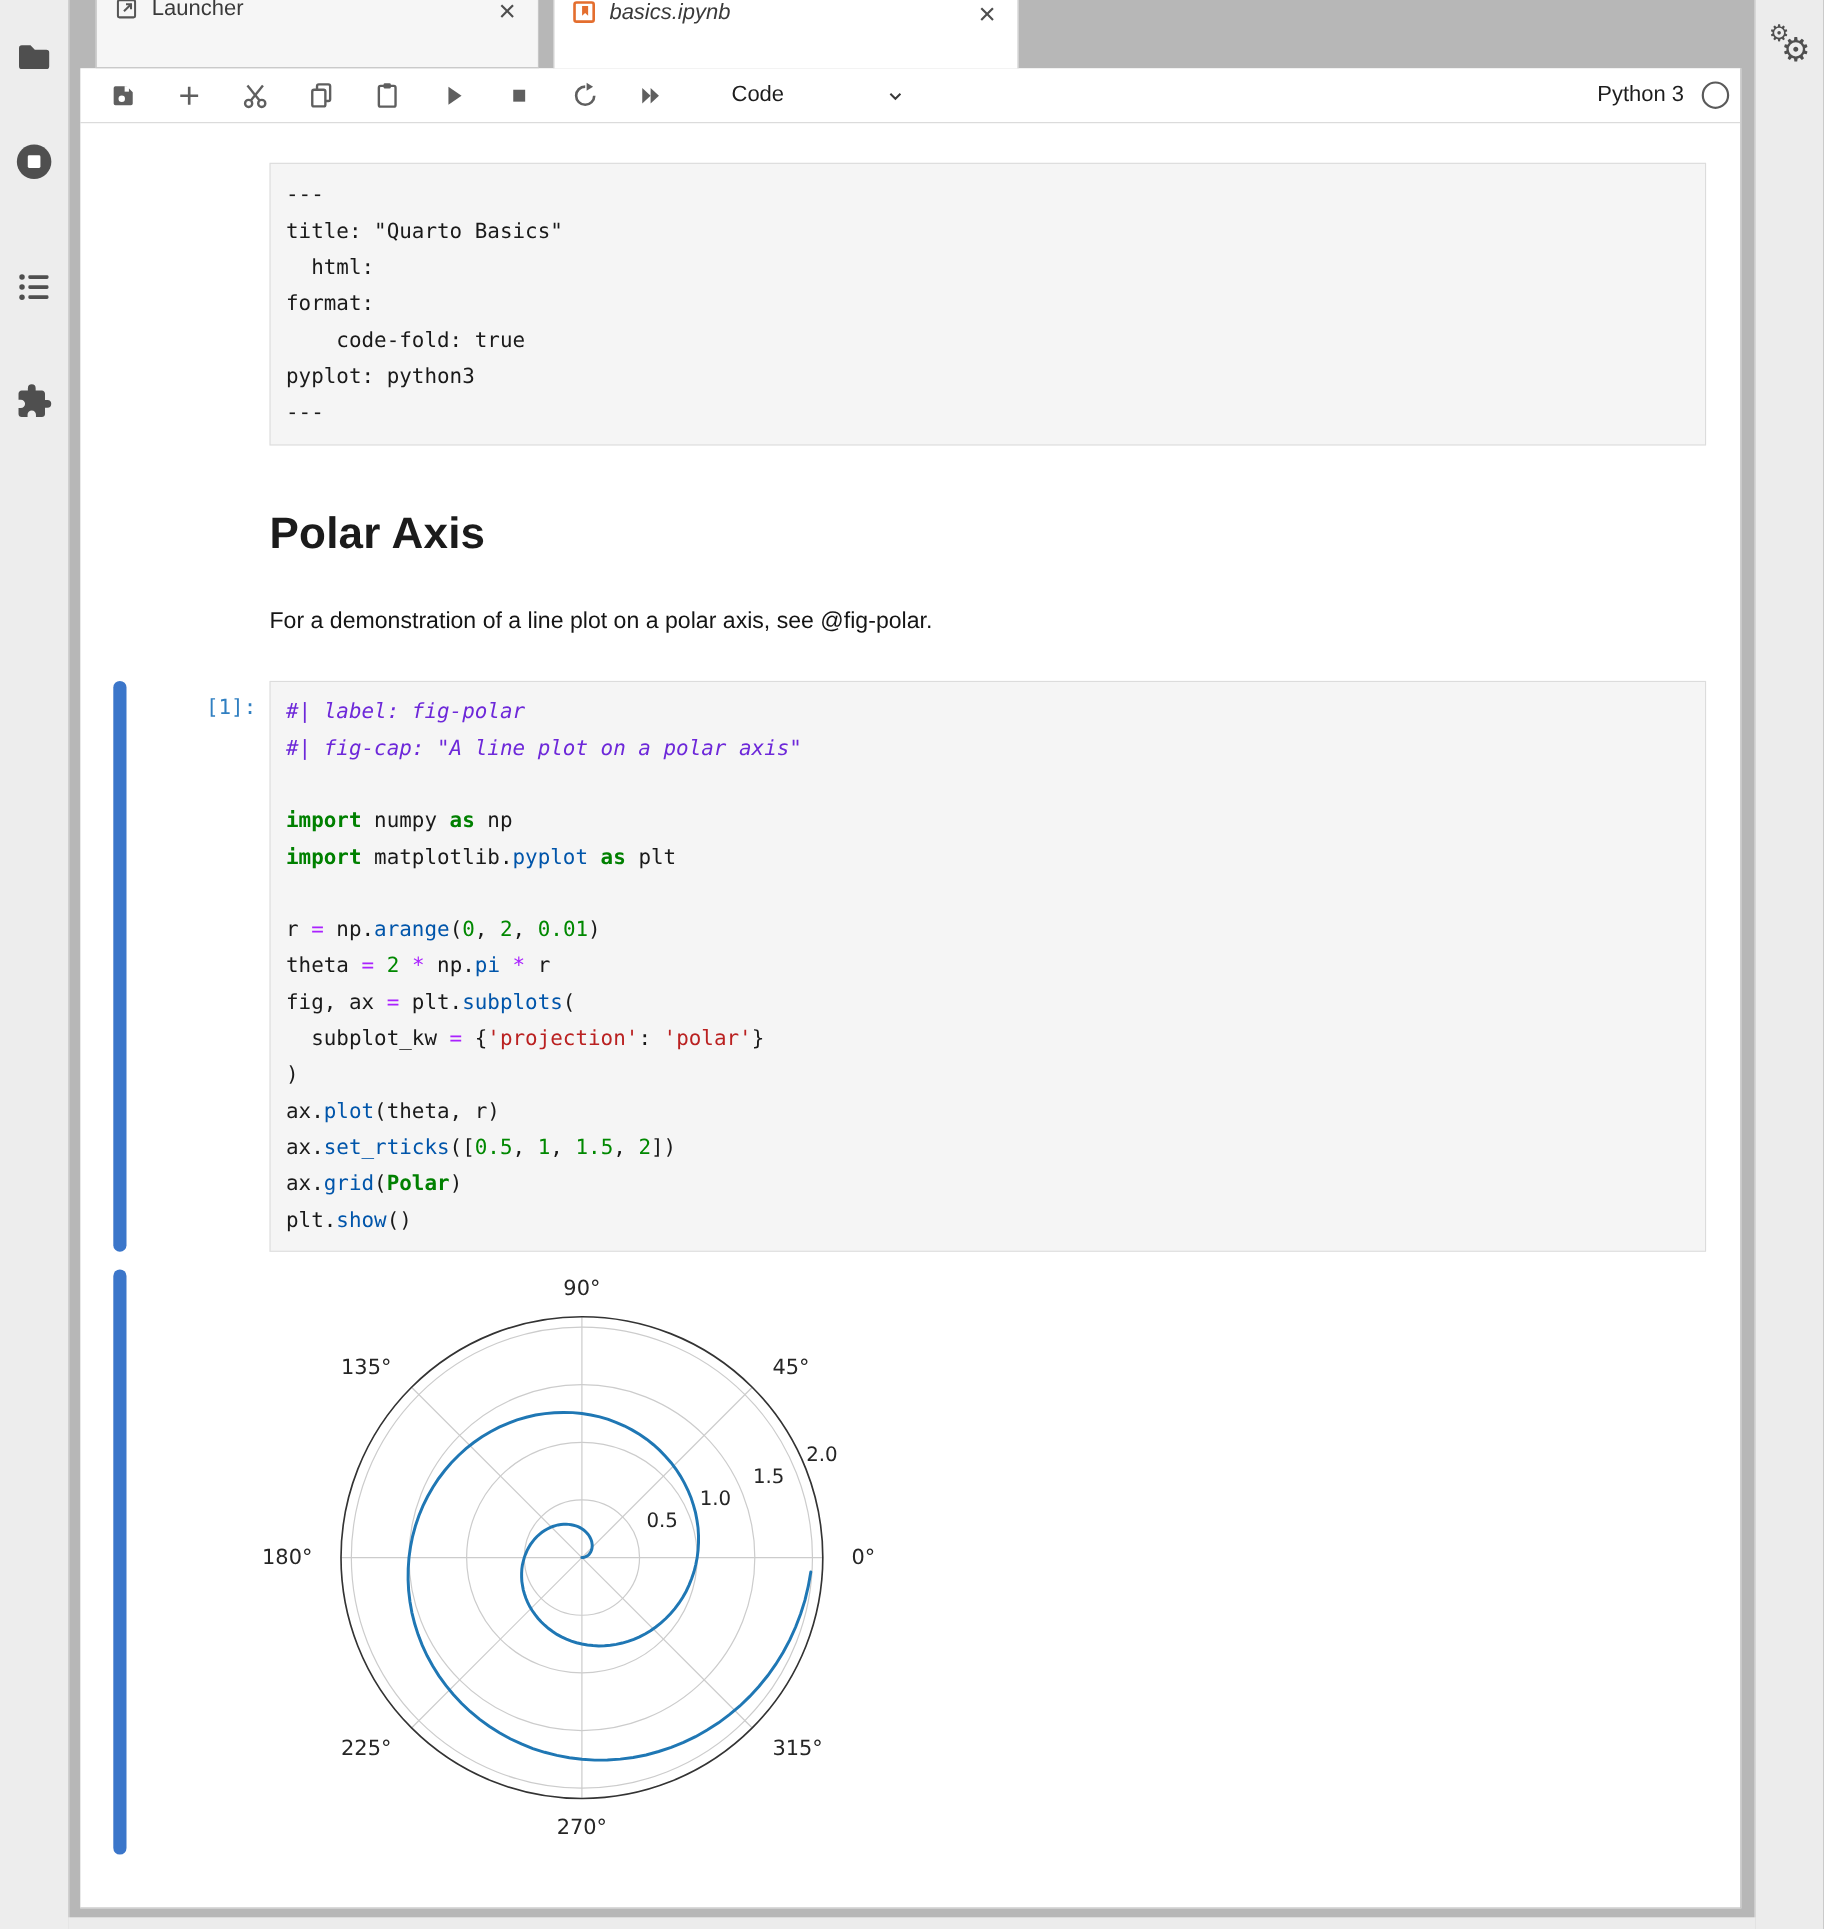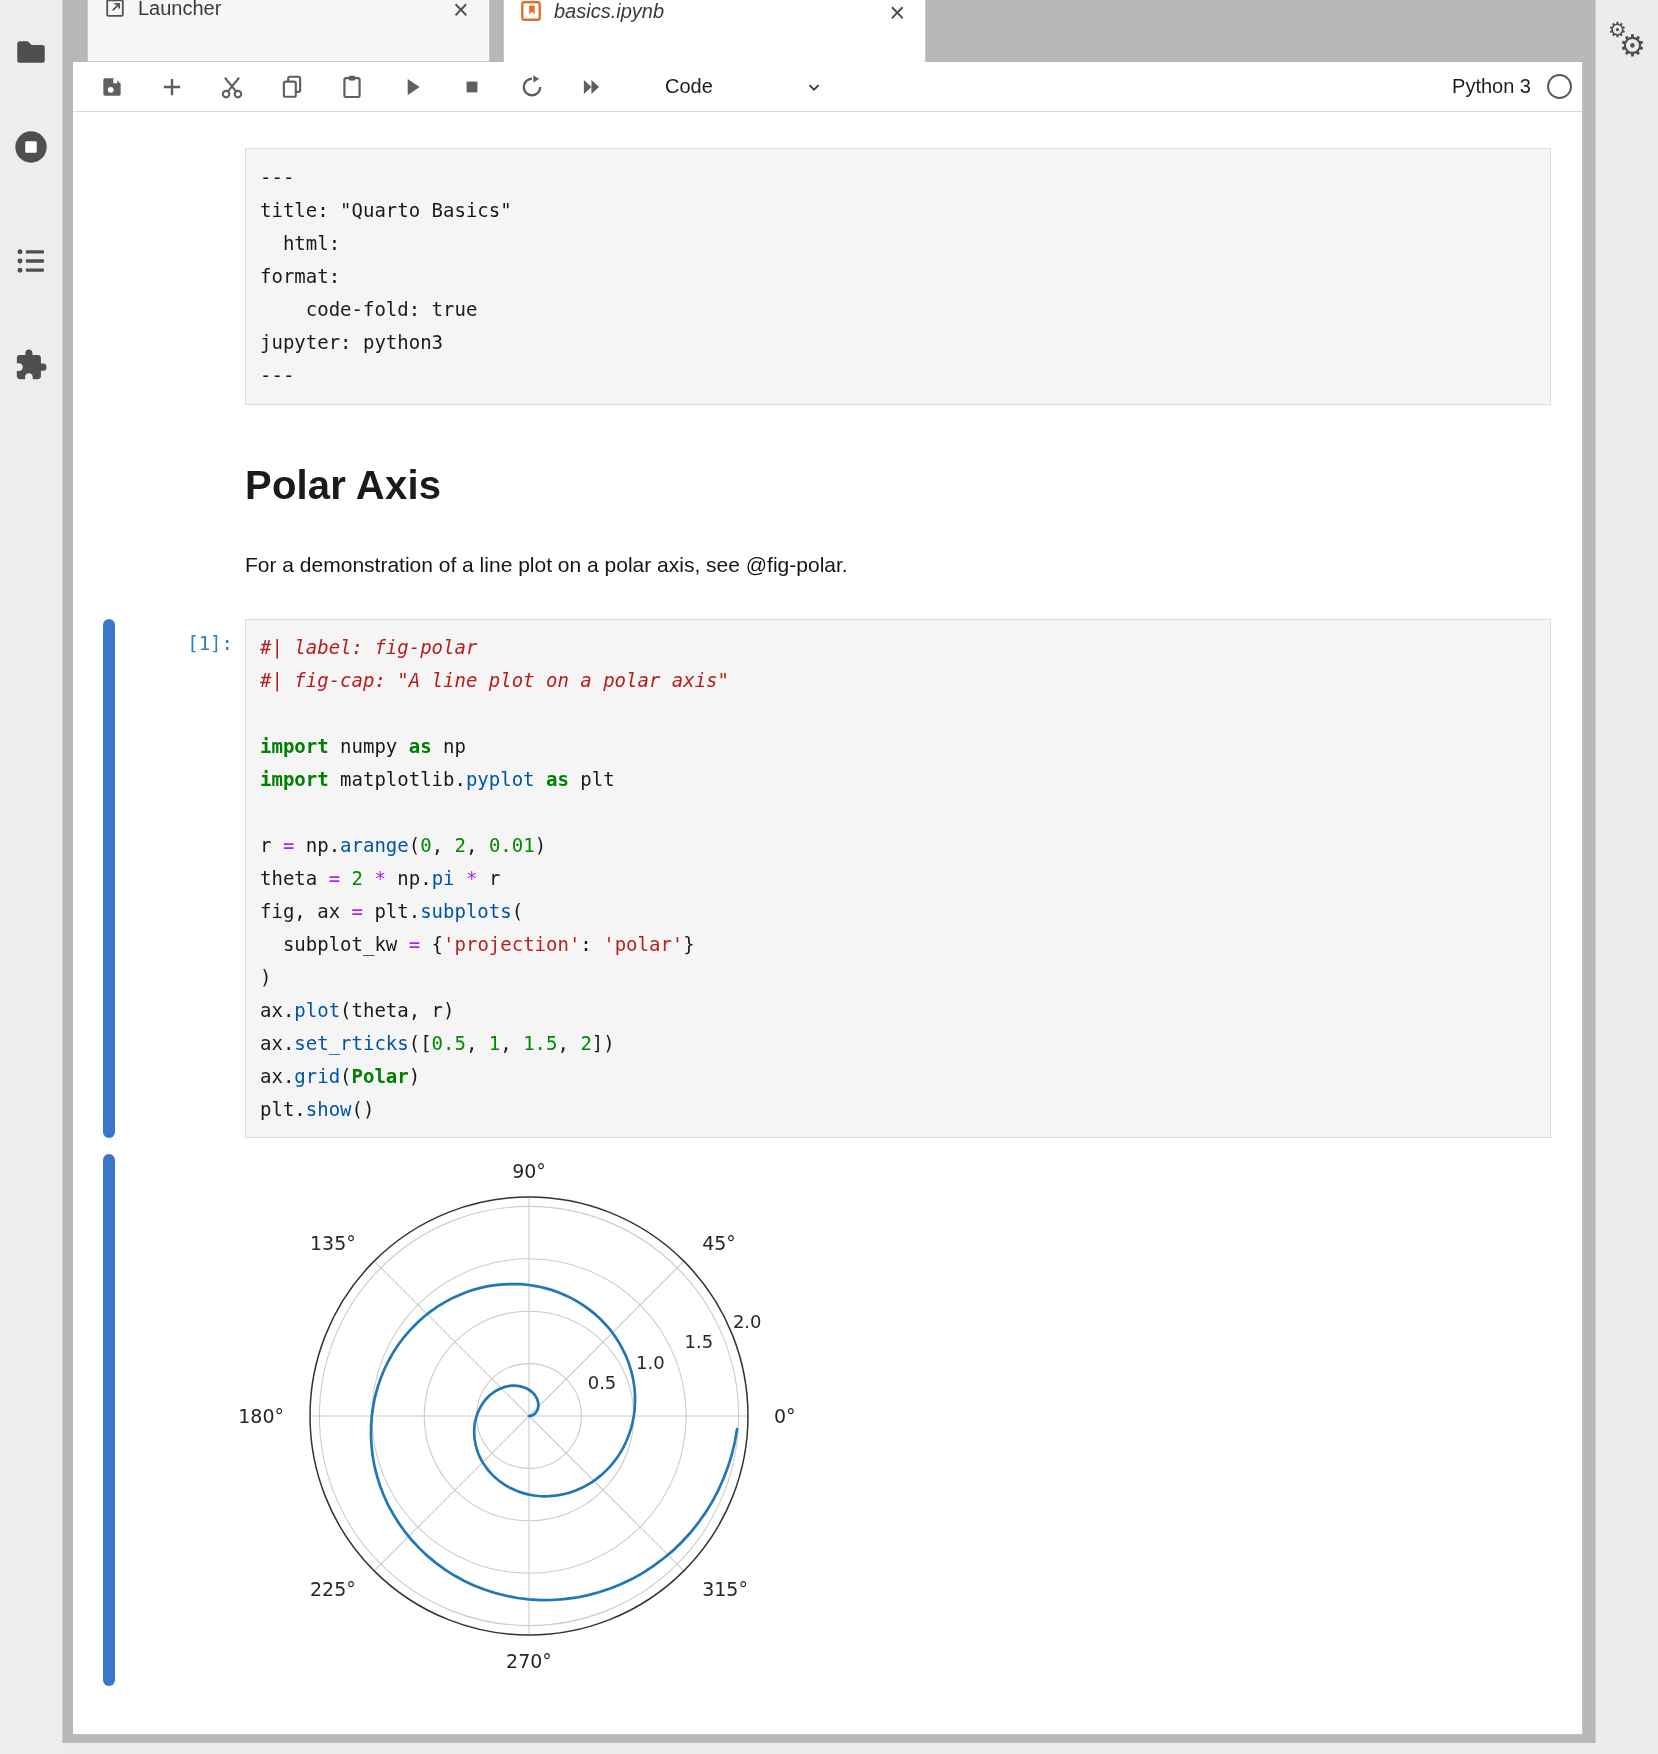--- a/index.html
+++ b/index.html
@@ -56,21 +56,21 @@
   .collapser{position:absolute;left:30px;top:0;bottom:0;width:12px;border-radius:6px;background:#3b76ca;}
   .prompt{position:absolute;left:0;top:13px;width:160px;text-align:right;color:#307fc1;
           font-family:"DejaVu Sans Mono","Liberation Mono",monospace;font-size:19px;}
   .editor{padding:11px 10px 11px 14px;}
 
   .tok-kw{color:#008000;font-weight:bold;}
   .tok-prop{color:#0055aa;}
   .tok-op{color:#aa22ff;}
   .tok-num{color:#008800;}
   .tok-str{color:#ba2121;}
-  .tok-cmt{color:#b91c1c;font-style:italic;text-align:center;}
+  .tok-cmt{color:#6d28d9;font-style:italic;text-align:center;}
   .tok-pln{color:#1a1a1a;}
 
   .output-row{position:relative;margin-top:16px;padding-left:166px;height:540px;}
   .output-collapser{position:absolute;left:30px;top:0;height:532px;width:12px;border-radius:6px;background:#3b76ca;}
 
   svg text{font-family:"DejaVu Sans",sans-serif;}
   .icon-fill{fill:#4f4f4f;}
   .tb-ic{stroke:#5f5f5f;}
 </style>
 </head>
@@ -210,21 +210,21 @@
     </div>
 
     <div class="content">
 
       <div class="raw-cell cellbox mono" id="raw-lines">
           <div class="line">---</div>
           <div class="line">title: "Quarto Basics"</div>
           <div class="line">  html:</div>
           <div class="line">format:</div>
           <div class="line">    code-fold: true</div>
-          <div class="line">jupyter: python3</div>
+          <div class="line">pyplot: python3</div>
           <div class="line">---</div>
         </div>
 
       <div>
         <div class="md-heading">Polar Axis</div>
         <div class="md-para">For a demonstration of a line plot on a polar axis, see @fig-polar.</div>
       </div>
 
       <div class="cell-row">
         <div class="collapser"></div>

